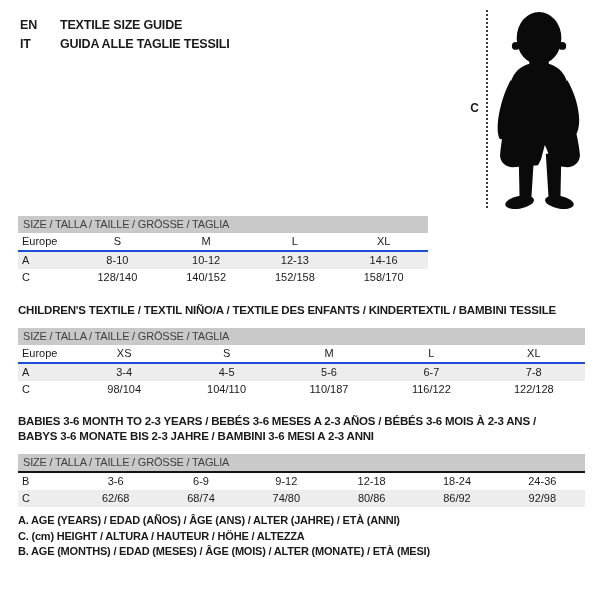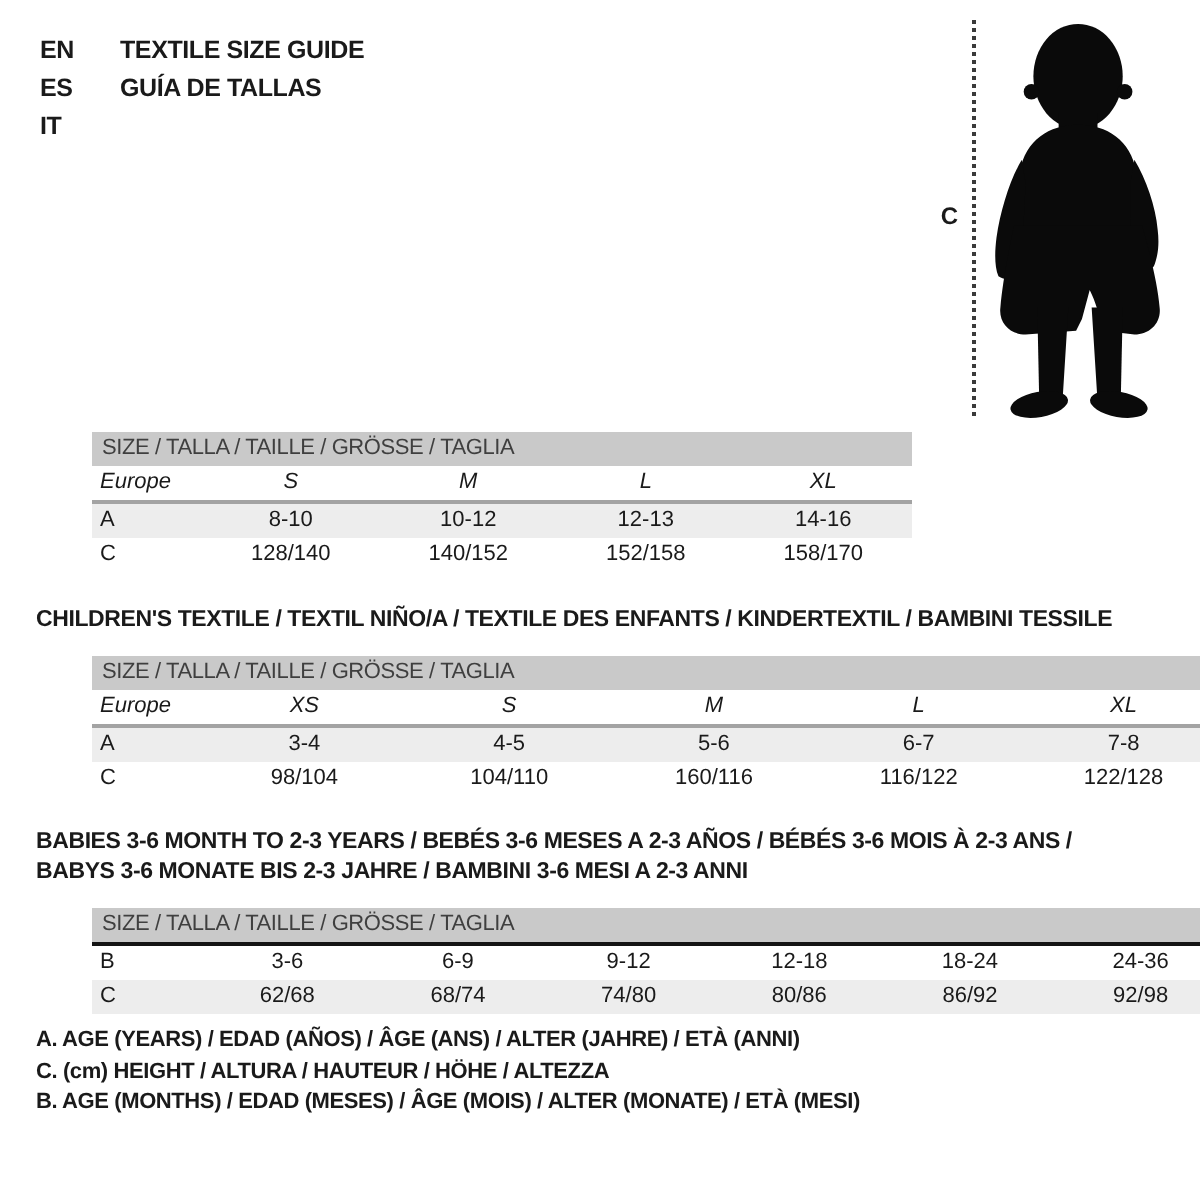--- a/index.html
+++ b/index.html
@@ -27,33 +27,32 @@
 
   
   .section { margin:0 15px 0 18px; }
   .tbl-title {
     font-weight:bold; font-size:11.5px; letter-spacing:-0.2px;
     line-height:15px; margin-bottom:10px;
   }
   table.size-table {
     border-collapse:collapse; table-layout:fixed;
     font-size:11px;
-    margin-left:28px;
   }
   table.size-table td {
     padding:2px 4px; line-height:13px; text-align:center;
     white-space:nowrap; overflow:hidden;
   }
   table.size-table td.lbl { text-align:left; }
   col.first { width:55px; }
   .bar-cell {
     background:#c9c9c9; color:#3f3f3f; text-align:left !important;
     font-size:11px; letter-spacing:-0.2px; padding:2px 5px !important;
   }
-  tr.head-sep td { border-bottom:2px solid #a3a3a3;font-style:italic; }
+  tr.head-sep td { border-bottom:2px solid #1d4ed8; }
   tr.bar-sep td { border-bottom:2px solid #141414; }
   tr.stripe td { background:#ededed; }
   .w-junior { width:410px; }
   .w-full { width:567px; }
   .sec-1 { margin-top:10px; }
   .sec-2 { margin-top:17px; }
   .sec-3 { margin-top:16px; }
 
   
   .footnotes { margin:6px 15px 0 18px; }
@@ -64,25 +63,22 @@
 
 <div class="page">
 
   <div class="top">
     <div class="langs">
       <div class="lang-row">
         <span class="lang-code">EN</span>
         <span class="lang-title">TEXTILE SIZE GUIDE</span>
       </div>
       <div class="lang-row">
-        <span class="lang-code">ES</span>
-        <span class="lang-title">GUÍA DE TALLAS</span>
-      </div>
-      <div class="lang-row">
         <span class="lang-code">IT</span>
+        <span class="lang-title">GUIDA ALLE TAGLIE TESSILI</span>
       </div>
     </div>
 
     <div class="figure">
       <span class="c-label">C</span>
       <span class="dotline"></span>
       <svg class="silhouette-svg" width="92" height="200" viewBox="0 0 92 206" xmlns="http://www.w3.org/2000/svg">
         <g fill="#0a0a0a">
           <ellipse cx="45" cy="29" rx="23" ry="27"></ellipse>
           <circle cx="21" cy="37" r="4"></circle>
@@ -167,21 +163,21 @@
         <td>3-4</td>
         <td>4-5</td>
         <td>5-6</td>
         <td>6-7</td>
         <td>7-8</td>
       </tr>
       <tr>
         <td class="lbl">C</td>
         <td>98/104</td>
         <td>104/110</td>
-        <td>160/116</td>
+        <td>110/187</td>
         <td>116/122</td>
         <td>122/128</td>
       </tr>
     </tbody>
       </table>
   </div>
 
   <div class="section sec-3">
     <div class="tbl-title">
       <div>BABIES 3-6 MONTH TO 2-3 YEARS / BEBÉS 3-6 MESES A 2-3 AÑOS / BÉBÉS 3-6 MOIS À 2-3 ANS /</div>

